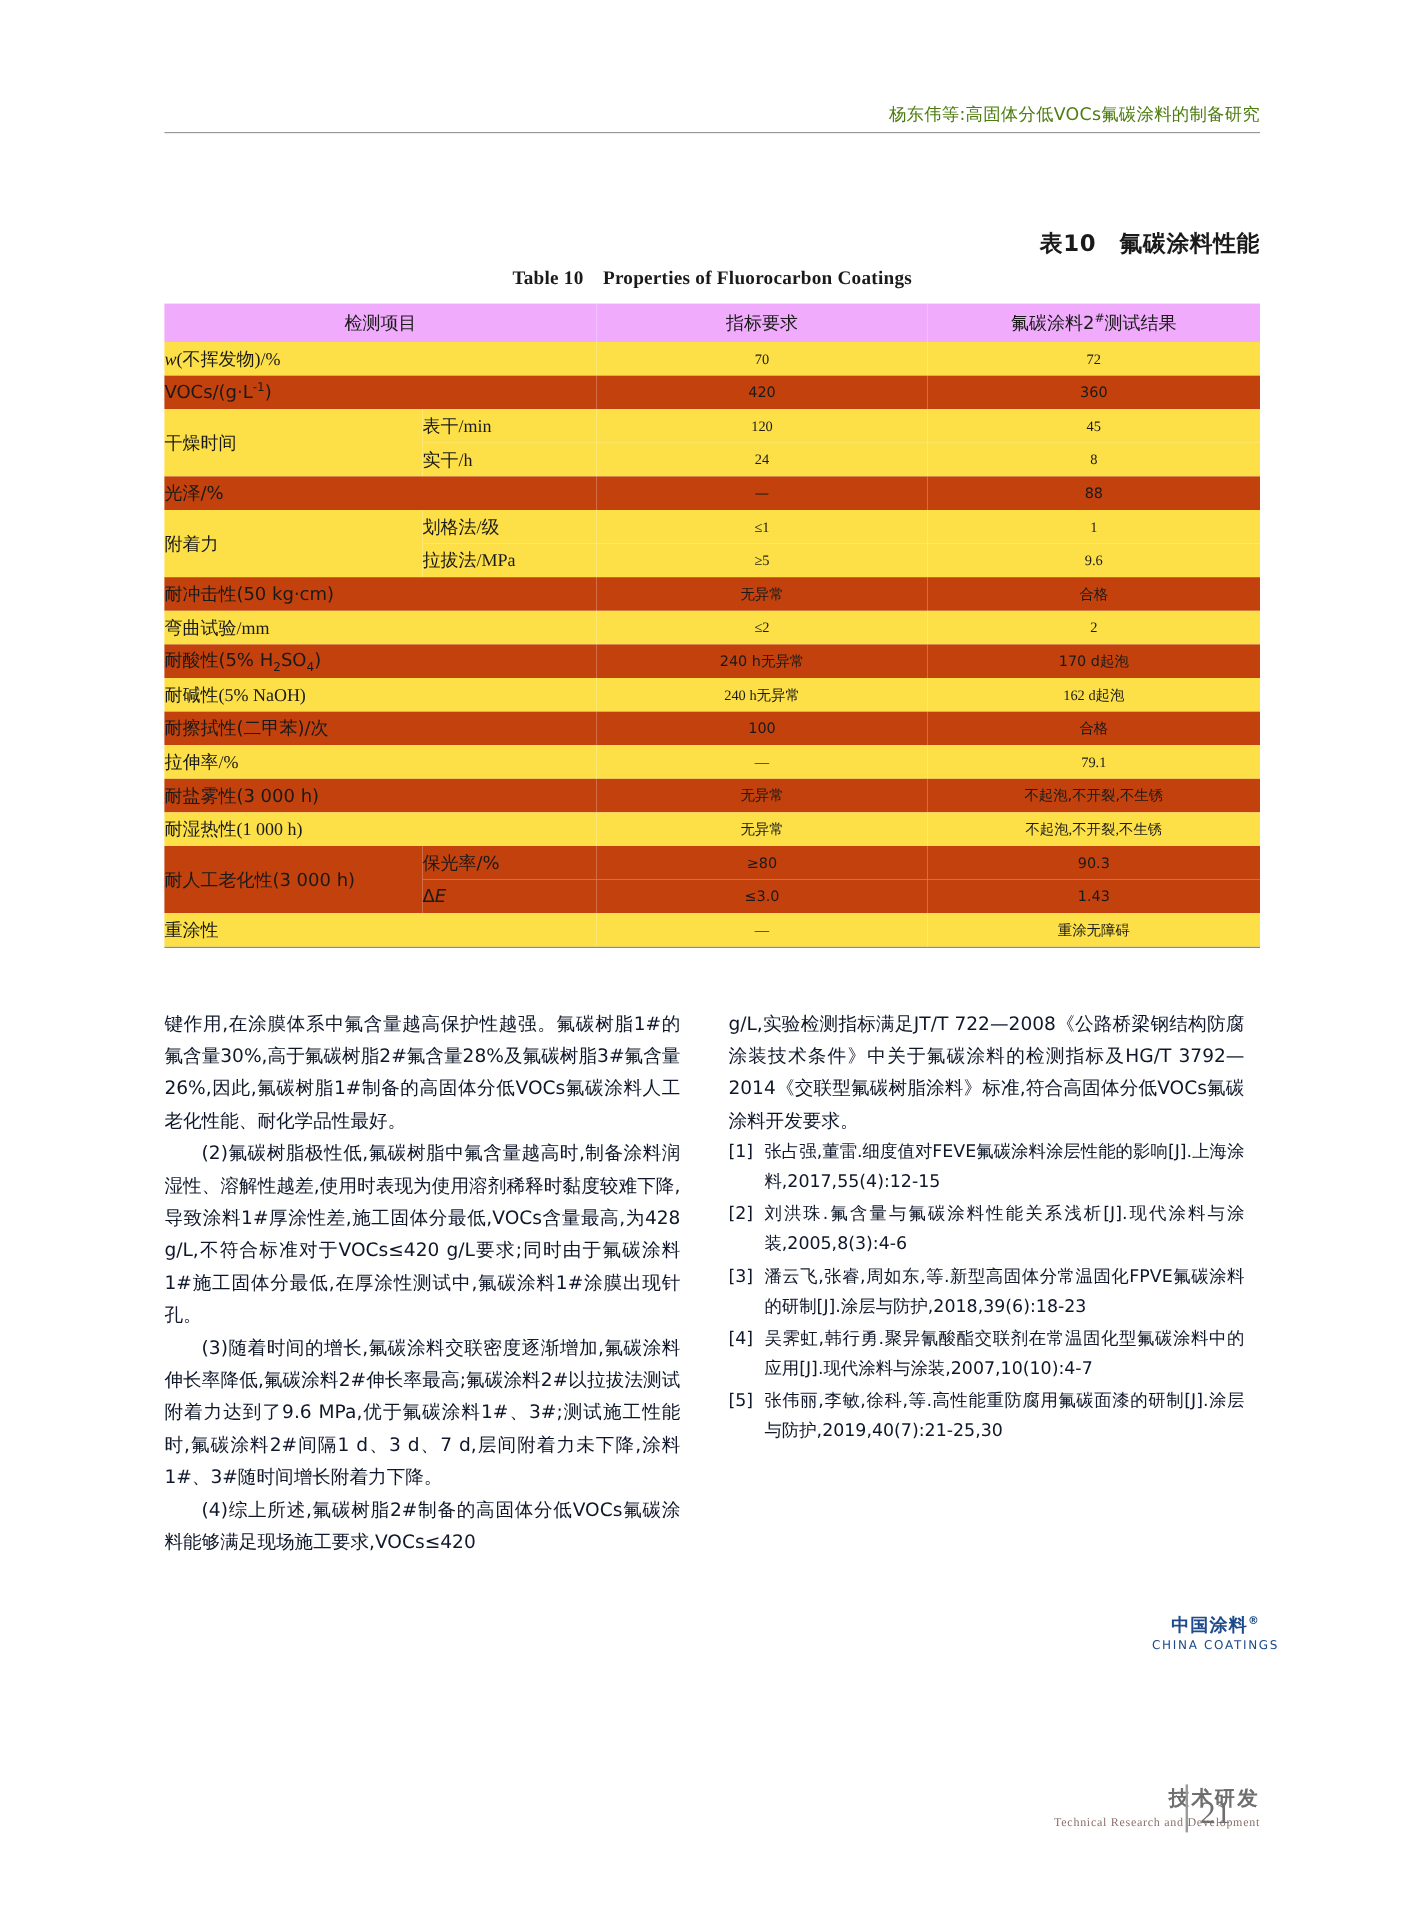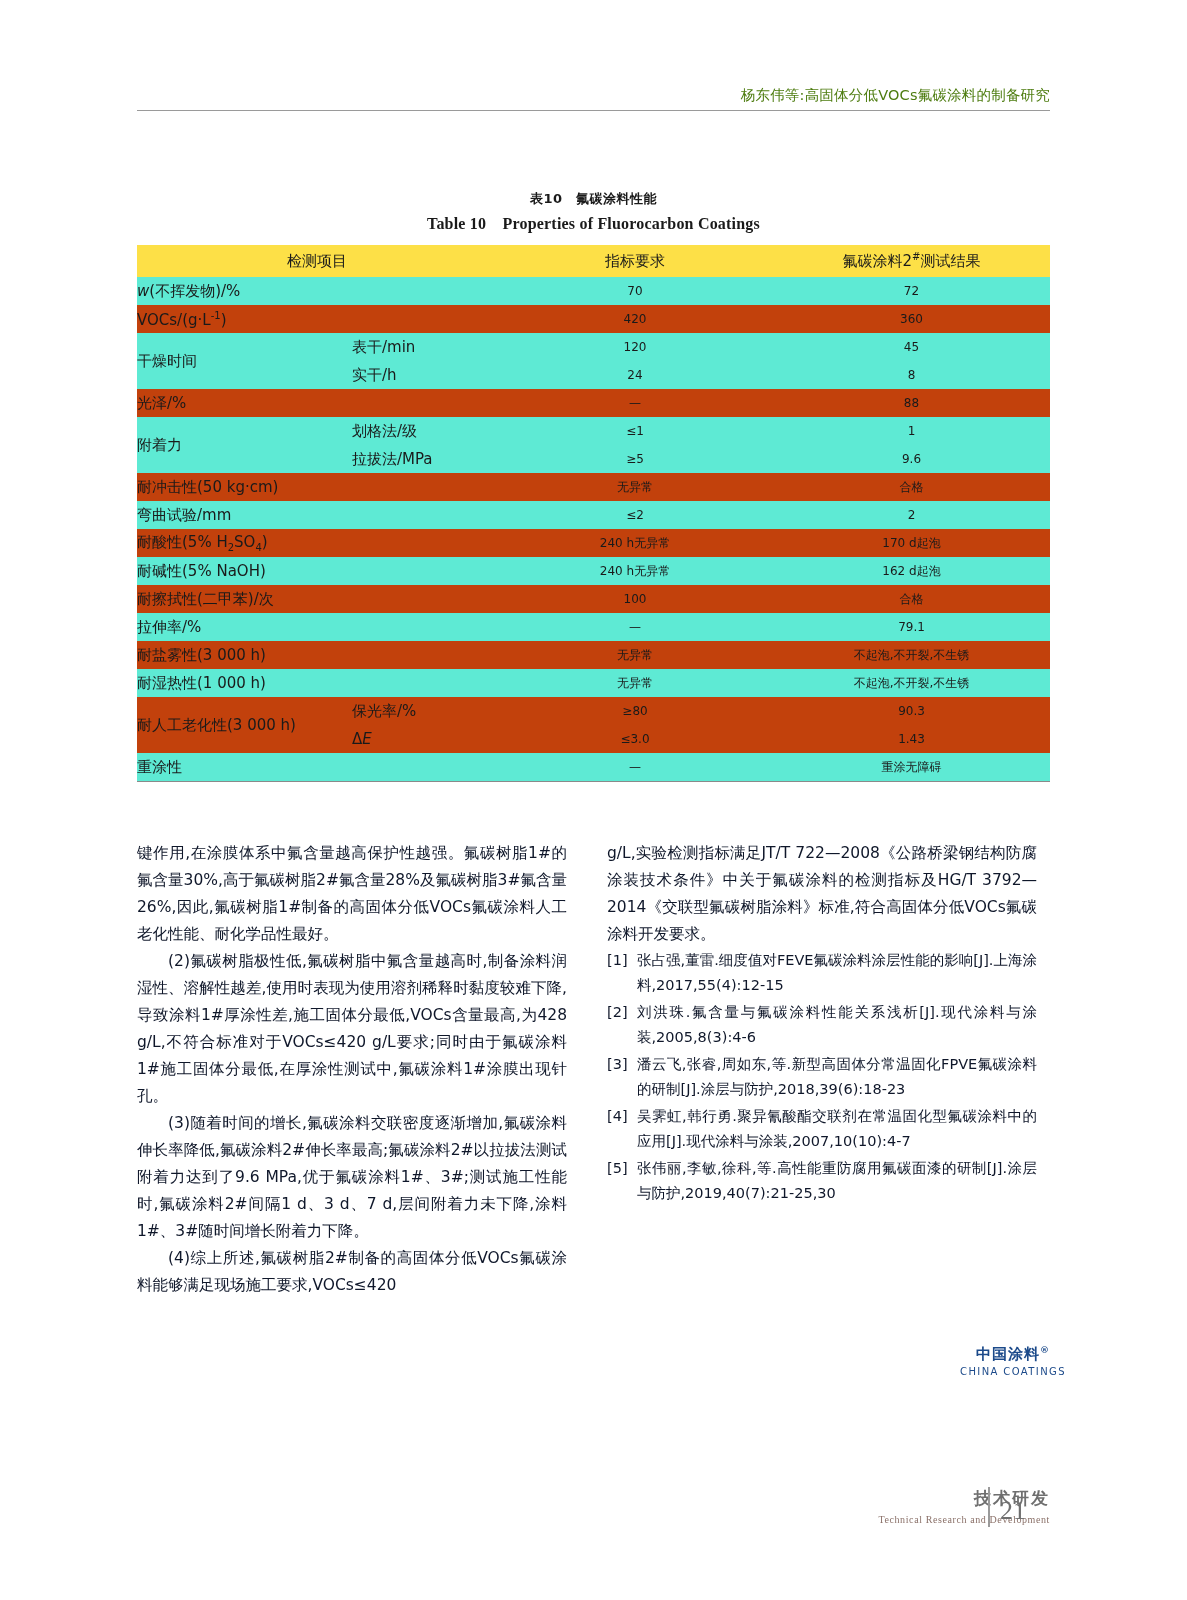--- a/index.html
+++ b/index.html
@@ -22,46 +22,46 @@
     letter-spacing:0.2px;
   }
   .runrule {
     position:absolute; left:137px; top:110px; width:913px; height:1px;
     background:#9a9a9a;
   }
 
   
   .table-wrap { position:absolute; left:137px; top:190px; width:913px; }
   .tbl-title-cn {
-    text-align:center;
-    font-family:"DejaVu Sans","Liberation Sans",sans-serif;
-    font-weight:bold; font-size:13px; letter-spacing:0.5px;
+    text-align:right;
+    font-family:"DejaVu Sans","Liberation Sans",sans-serif;
+    font-weight:bold; font-size:19px; letter-spacing:0.5px;
   }
   .tbl-title-en {
     text-align:center;
     font-family:"Liberation Serif","DejaVu Serif",serif;
     font-weight:bold; font-size:16px; margin-top:6px; letter-spacing:0.2px;
   }
   table.props {
     margin-top:10px;
     border-collapse:collapse;
     width:913px;
     font-size:15px;
   }
   table.props td, table.props th { padding:0; }
   .hdr td {
-    background:#fde047;
+    background:#f0abfc;
     color:#1a1a1a;
     font-family:"DejaVu Sans","Liberation Sans",sans-serif;
     font-size:15px;
     text-align:center;
     height:32px;
     font-weight:normal;
   }
-  tr.shade td { background:#5eead4; }
+  tr.shade td { background:#fde047;font-family:Liberation Serif, serif; }
   tr.plain td { background:#c2410c; }
   td.c-name {
     padding-left:14px; text-align:left;
     font-family:"DejaVu Sans","Liberation Sans",serif;
     font-size:15px;
   }
   td.c-sub {
     padding-left:10px; text-align:left;
     font-family:"DejaVu Sans","Liberation Sans",serif;
     font-size:15px;

